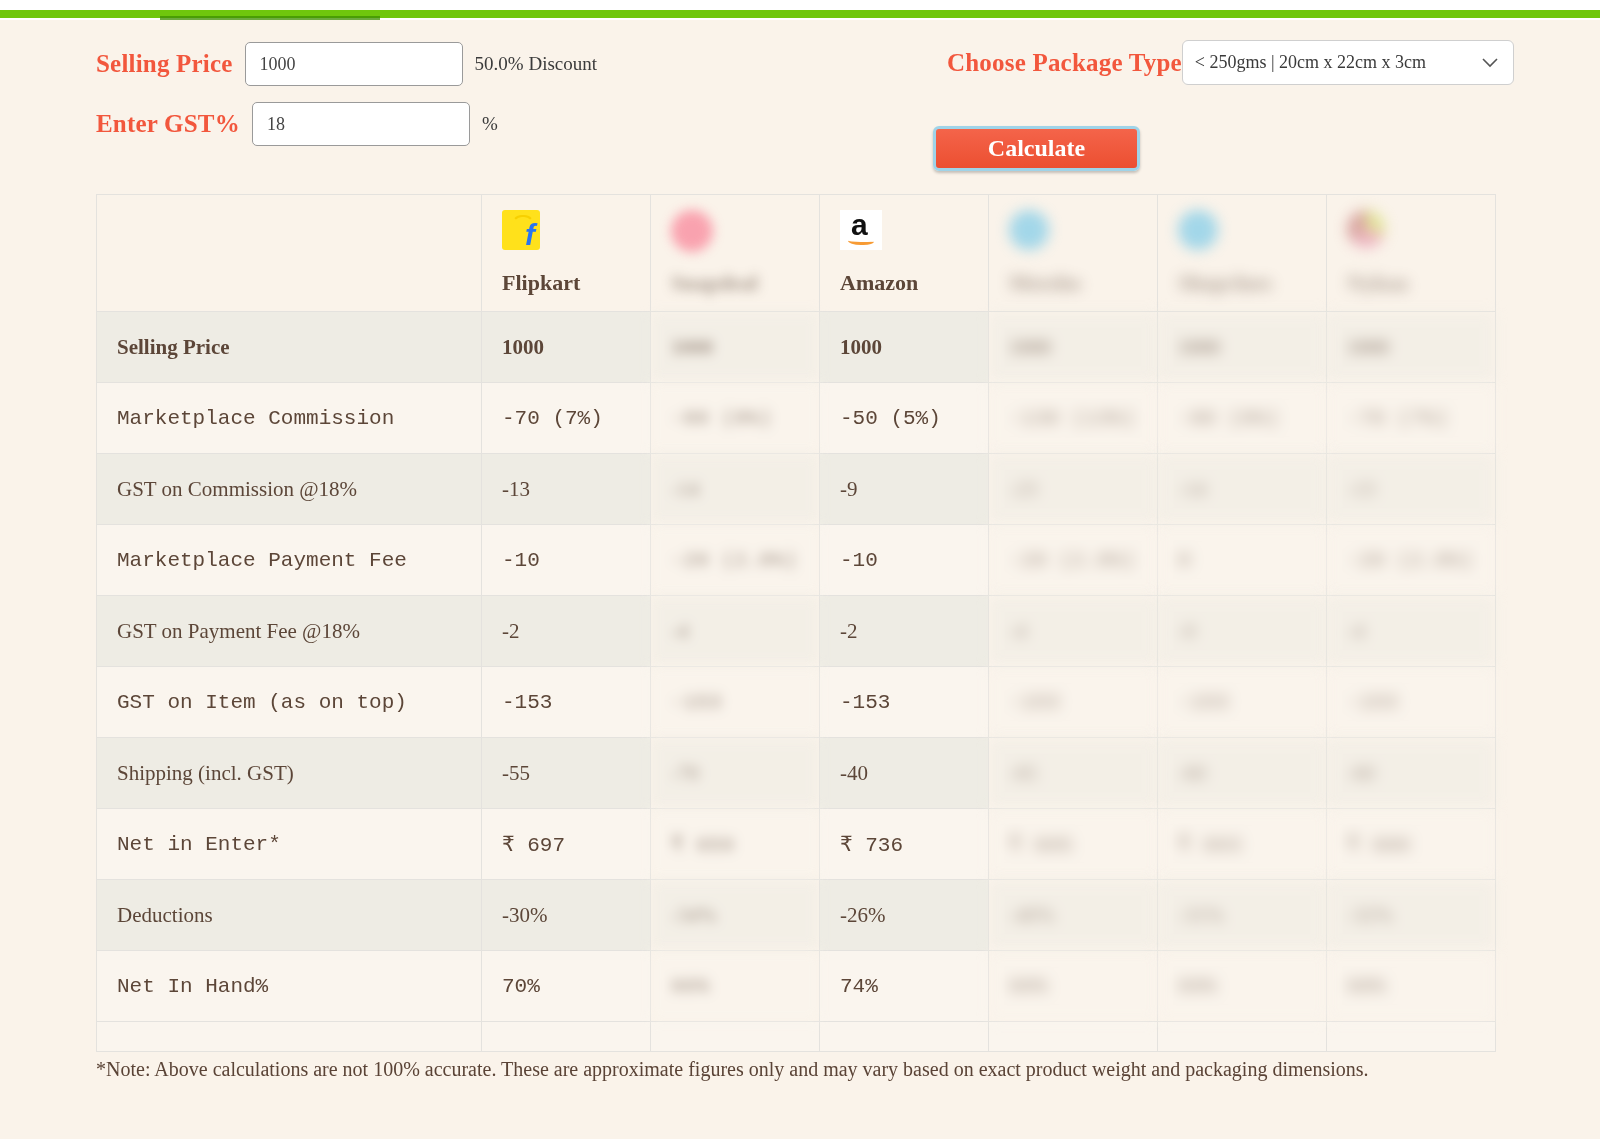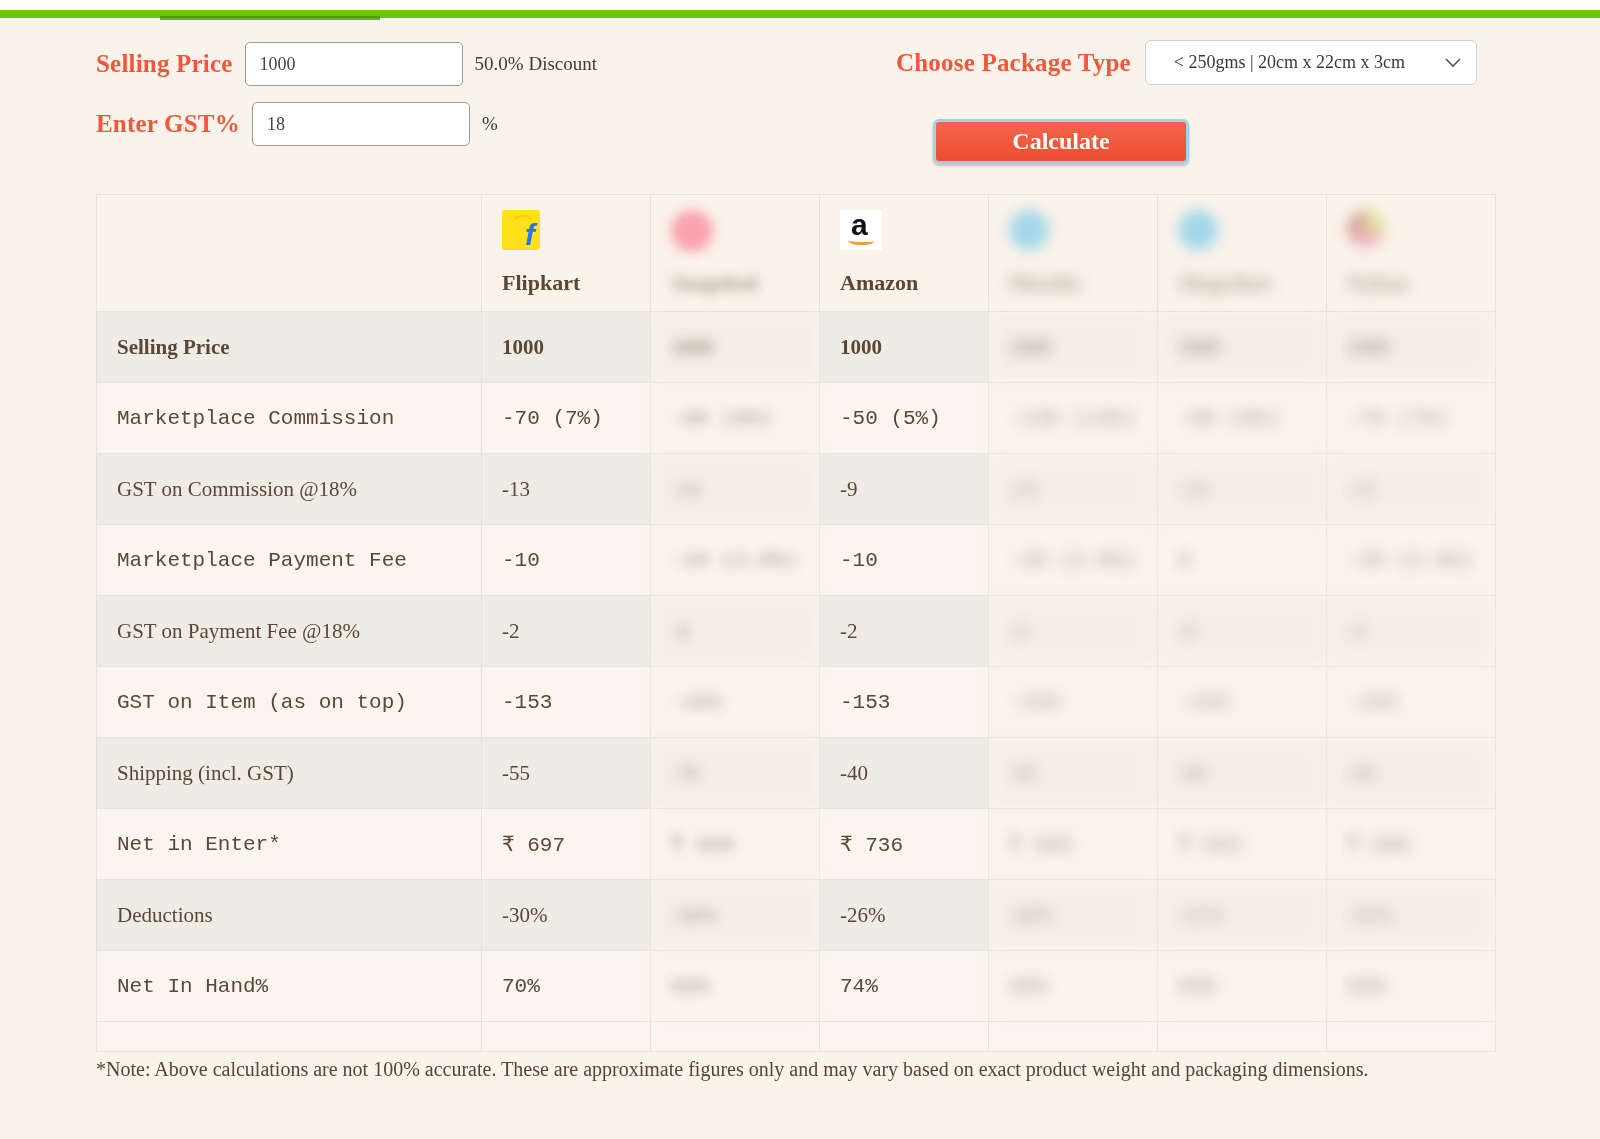--- a/index.html
+++ b/index.html
@@ -86,53 +86,53 @@
 
   #row-gst {
     position: absolute;
     left: 96px; top: 82px;
     display: flex; align-items: center; gap: 12px;
   }
   #gst-input { width: 218px; height: 44px; }
 
   #row-pkg {
     position: absolute;
-    left: 896px; top: 20px;
-    display: flex; align-items: center; gap: 14px; justify-content: flex-end;
+    left: 947px; top: 20px;
+    display: flex; align-items: center;  justify-content: flex-end;
   }
   .selectwrap {
     position: relative;
     width: 332px; height: 45px;
   }
   .selectbox {
     width: 332px; height: 45px;
     background: #ffffff;
     border: 1px solid #cfcfcf;
     border-radius: 6px;
     font-size: 18px;
     color: #3a3a3a;
     display: flex;
     align-items: center;
-    padding-left: 28px;
+    padding-left: 12px;
     font-family: "Liberation Serif", serif;
     white-space: nowrap;
     overflow: hidden;
   }
   .chev {
     position: absolute;
     right: 16px; top: 50%;
     transform: translateY(-50%);
     pointer-events: none;
     line-height: 0;
   }
 
   #calc-btn {
     position: absolute;
-    left: 933px; top: 99px;
-    width: 256px; height: 45px;
+    left: 933px; top: 106px;
+    width: 207px; height: 45px;
     border-radius: 6px;
     border: 3px solid #9fd3e8;
     background: linear-gradient(#f4644a, #ec4f31);
     color: #ffffff;
     font-family: "Liberation Serif", serif;
     font-size: 24px;
     font-weight: bold;
     cursor: pointer;
     box-shadow: 0 2px 3px rgba(0,0,0,.22);
   }

